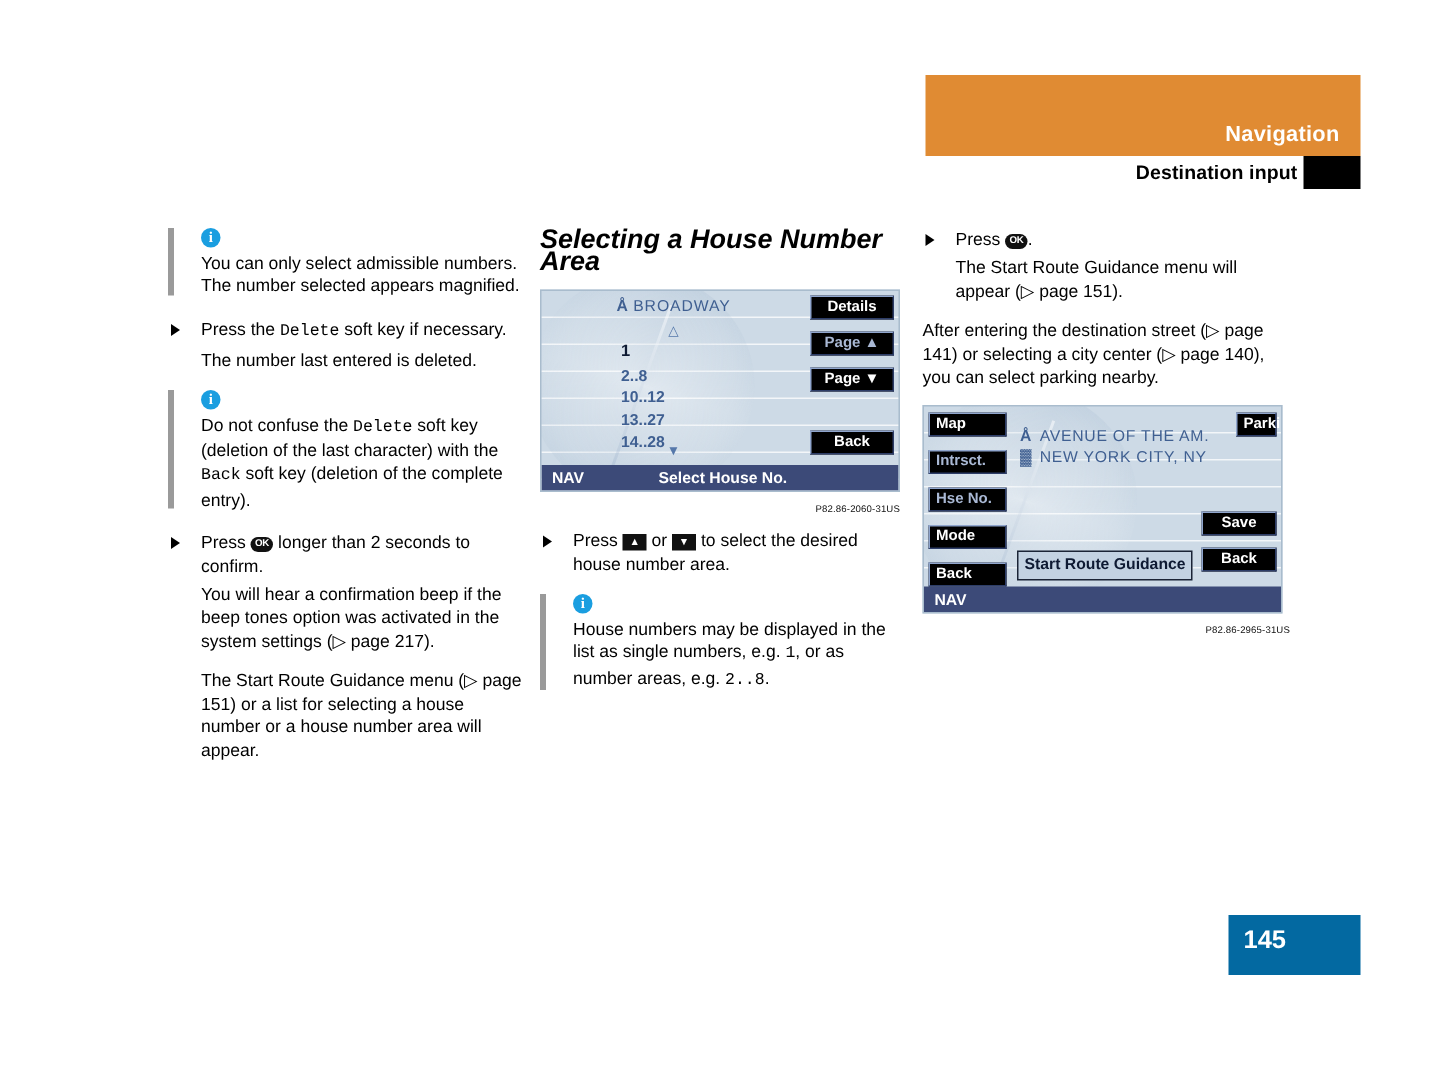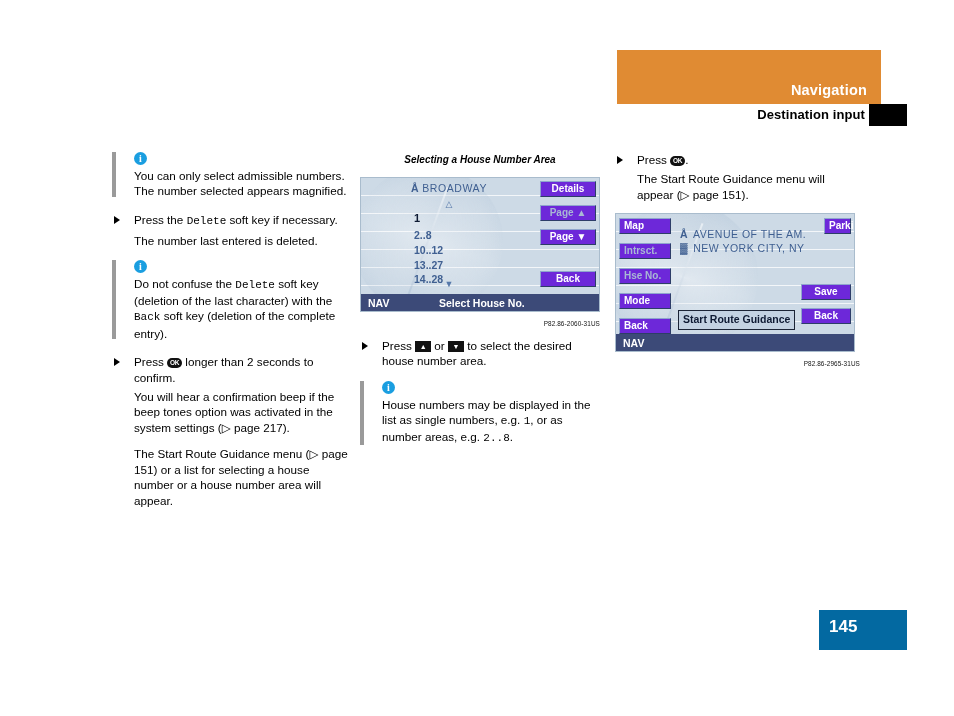--- a/index.html
+++ b/index.html
@@ -14,21 +14,21 @@
     color: #000000;
     position: relative;
     overflow: hidden;
   }
 
   
   .hdr-band {
     position: absolute;
     left: 617px;
     top: 50px;
-    width: 264px;
+    width: 290px;
     height: 54px;
     background: #e08b33;
   }
   .hdr-title {
     position: absolute;
     right: 14px;
     bottom: 6px;
     color: #ffffff;
     font-size: 14.5px;
     font-weight: bold;
@@ -137,25 +137,24 @@
     margin: 0 0 11px 22px;
   }
   .para.flush { margin-left: 0; }
 
   h3.sub {
     font-size: 12.3px;
     font-weight: bold;
     margin: 16px 0 6px 0;
   }
   h3.ital {
-    font-size: 10px;
+    font-size: 18px;
     font-weight: bold;
     font-style: italic;
     margin: 0 0 10px 0;
-    text-align: center;
   }
 
   .mono { font-family: "Liberation Mono", monospace; font-size: 11px; }
 
   
   .okkey {
     display: inline-block;
     width: 15px;
     height: 10px;
     border-radius: 5px;
@@ -218,21 +217,21 @@
     left: 0; right: 0; top: 0; bottom: 0;
     pointer-events: none;
   }
   .navshot .rows i {
     display: block;
     height: 17px;
     border-bottom: 1px solid rgba(255,255,255,0.75);
     background: rgba(255,255,255,0.10);
   }
   .navbtn {
-    background: #6d28d9;
+    background: #000000;
     border-top: 1px solid #8fa5cd;
     border-left: 1px solid #8fa5cd;
     border-right: 1px solid #2d3d68;
     border-bottom: 1px solid #2d3d68;
     color: #ffffff;
     font-size: 10px;
     font-weight: bold;
     text-align: center;
     line-height: 13px;
     height: 14px;
@@ -461,20 +460,21 @@
 <div class="col" id="col-right">
 
   <div class="bullet">
     <span class="tri"></span>
     <p><span>Press </span><span class="okkey">OK</span><span>.</span></p>
   </div>
 
   <p class="para">The Start Route Guidance menu will appear (▷ page 151).</p>
 
 
+  <p class="para flush">After entering the destination street (▷ page 141) or selecting a city center (▷ page 140), you can select parking nearby.</p>
 
   <div class="navshot" id="shot2">
     <div class="rows">
       <i></i>
         <i></i>
         <i></i>
         <i></i>
         <i></i>
         <i></i>
         <i></i>

